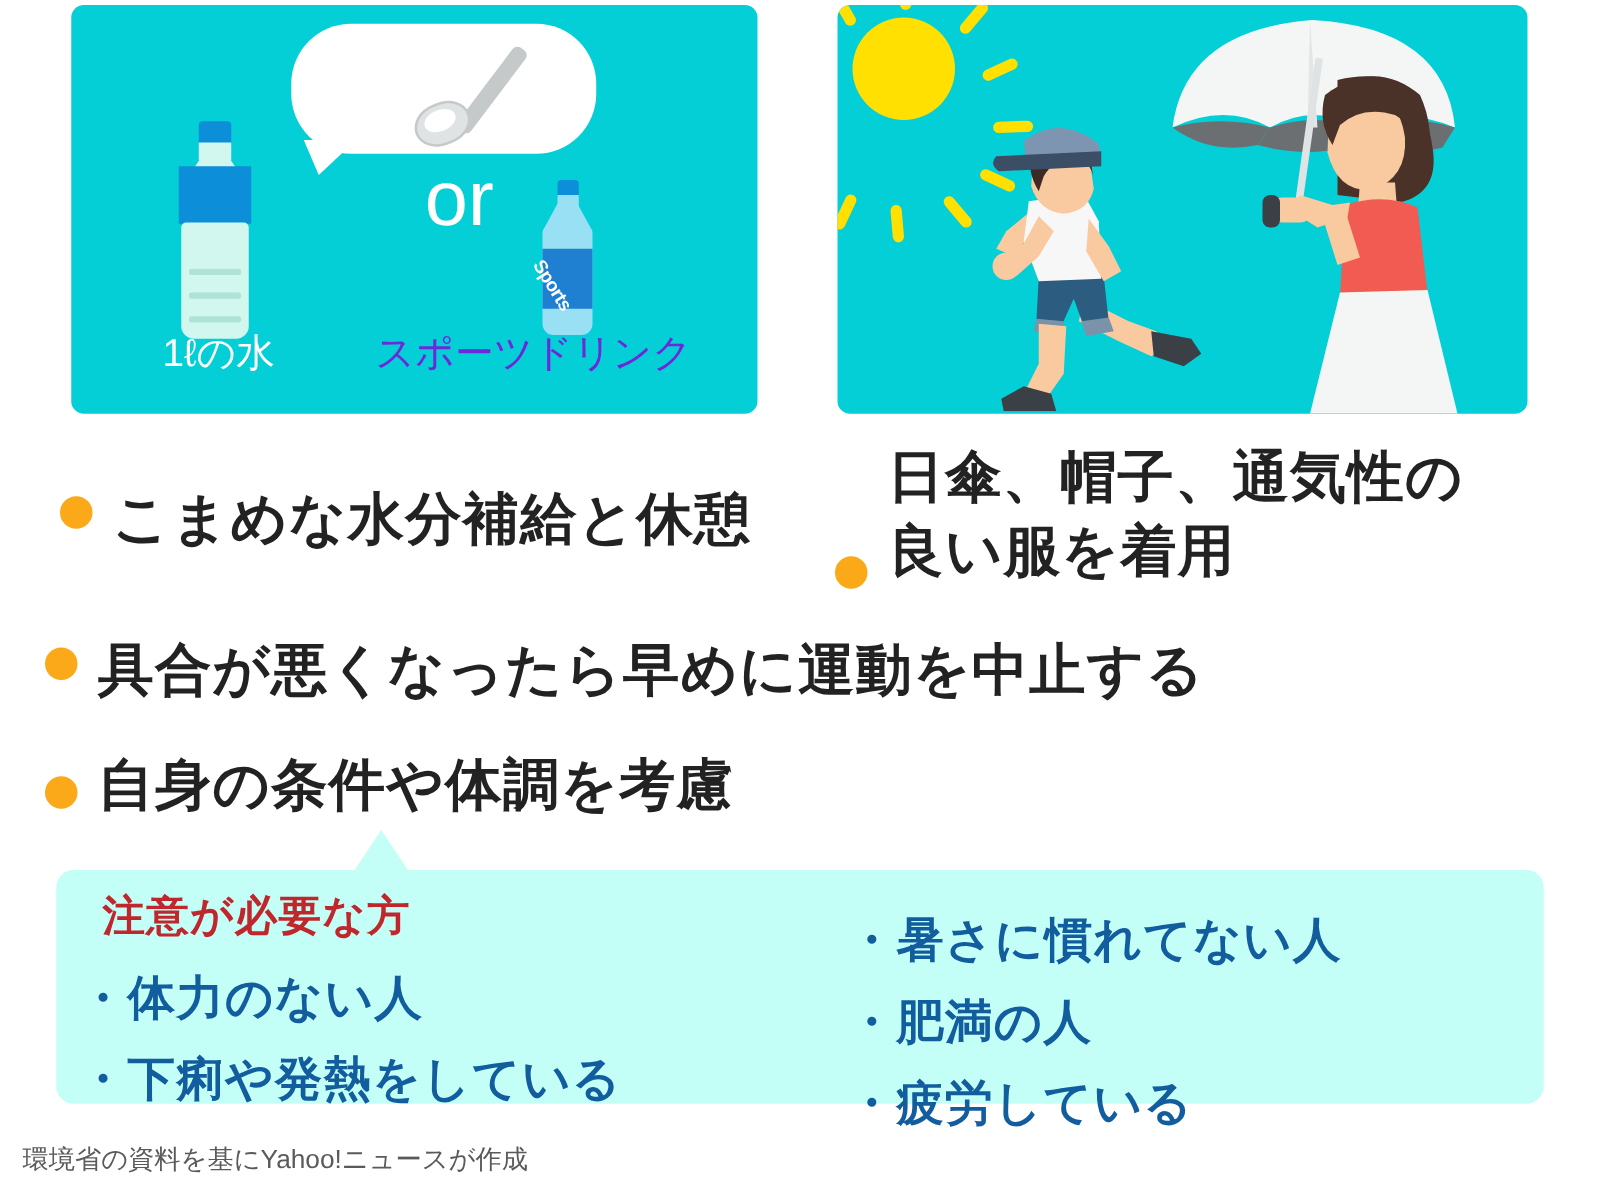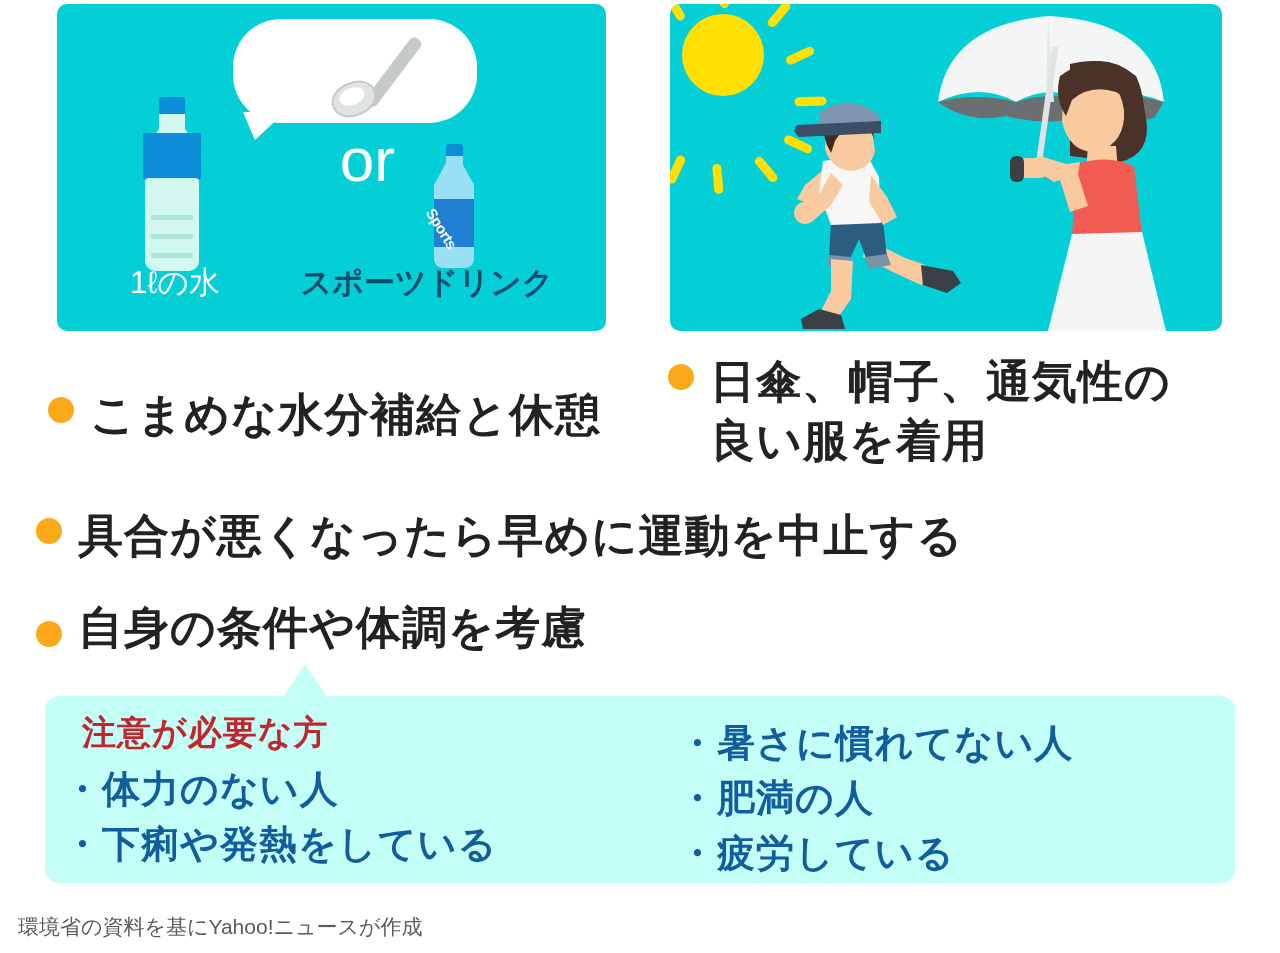--- a/index.html
+++ b/index.html
@@ -81,63 +81,63 @@
   .or-text {
     position:absolute; left: 218px; top: 125px; width: 120px; text-align:right;
     color:#ffffff; font-size: 62px; font-weight: 500; line-height:1;
   }
   .cap-water {
     position:absolute; left: 48px; top: 258px; width: 140px; text-align:center;
     color:#ffffff; font-size: 31px; font-weight: normal;
   }
   .cap-sports {
     position:absolute; left: 220px; top: 258px; width: 300px; text-align:center;
-    color:#0c4a6e; font-size: 31px; font-weight: bold;
+    color:#6d28d9; font-size: 31px; font-weight: normal;
   }
 
   
   .sun-core { position:absolute; left: 12px; top: 10px; width: 82px; height: 82px; background:#ffe000; border-radius:50%;}
   .ray { position:absolute; background:#ffe000; border-radius: 5px; transform-origin: 50% 100%; }
 
   .boy { position: absolute; left: 105px; top: 85px; width: 200px; height: 240px; }
   .girl { position: absolute; left: 250px; top: 2px; width: 300px; height: 325px; }
 
   
   .bullet-row { position: absolute; display: flex; align-items: flex-start; }
   .dot {
     width: 26px; height: 26px; border-radius: 50%; background: #fba919;
     flex: 0 0 26px; margin-top: 12px;
   }
   .btext {
     margin-left: 16px; color: #222222; font-size: 45px; font-weight: bold;
     line-height: 1.32; letter-spacing: 1px; white-space: pre-line;
   }
   #bullet-1 { left: 48px;  top: 352px; width: 600px; margin-top: 33px; }
-  #bullet-2 { left: 668px; top: 352px; width: 560px; }
+  #bullet-2 { left: 668px; top: 352px; width: 560px; align-items: flex-end; }
   #bullet-3 { left: 36px;  top: 506px; width: 1000px; }
   #bullet-4 { left: 36px;  top: 598px; width: 1000px; align-items: center; }
 
   
   #caution-panel {
     position: absolute; left: 45px; top: 696px; width: 1190px; height: 187px;
     background: #c4fff7; border-radius: 14px;
   }
   #caution-tail {
     position: absolute; left: 281px; top: 664px; width: 0; height: 0;
     border-left: 24px solid transparent; border-right: 24px solid transparent;
     border-bottom: 36px solid #c4fff7;
   }
   .caution-title {
     position: absolute; left: 82px; top: 710px;
     color: #c0272d; font-size: 34px; font-weight: bold; letter-spacing: 1px;
   }
   .caution-col { position: absolute; color: #125d9e; font-weight: bold; letter-spacing: 1px; }
   #caution-col-left  { left: 63px;  top: 762px; font-size: 38px; line-height: 1.45; }
   #caution-col-right { left: 678px; top: 716px; font-size: 38px; line-height: 1.45; }
-  .caution-col div { white-space: nowrap; }
+  .caution-col div { white-space: nowrap; margin-top: 10px; }
 
   
   #footer-credit {
     position: absolute; left: 18px; top: 913px;
     color: #5a5a5a; font-size: 21px; letter-spacing: 0px;
   }
 </style>
 </head>
 <body>
 

